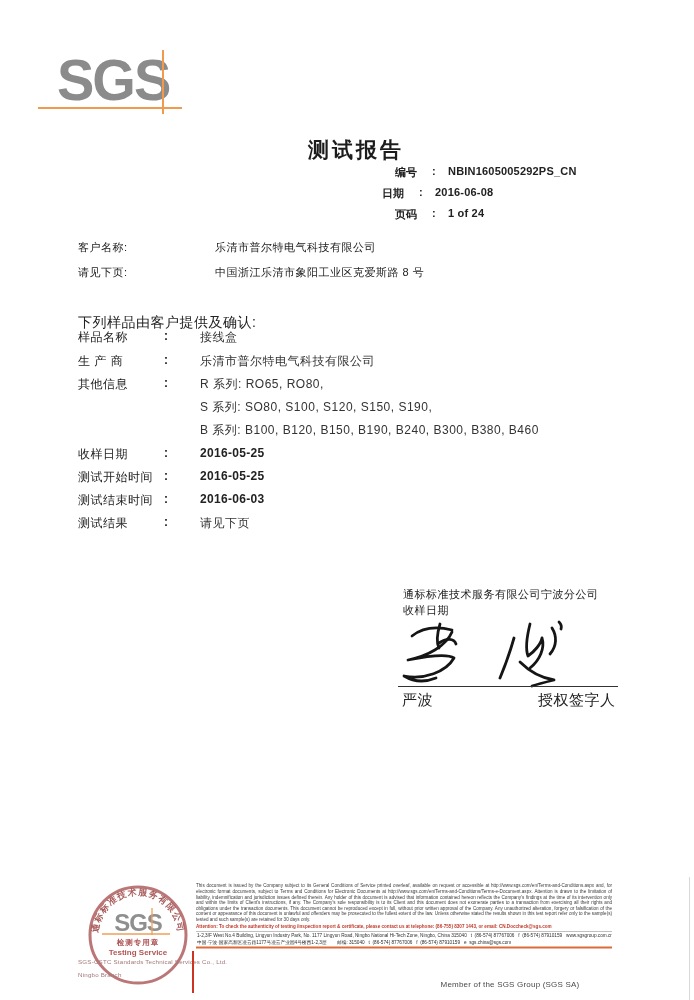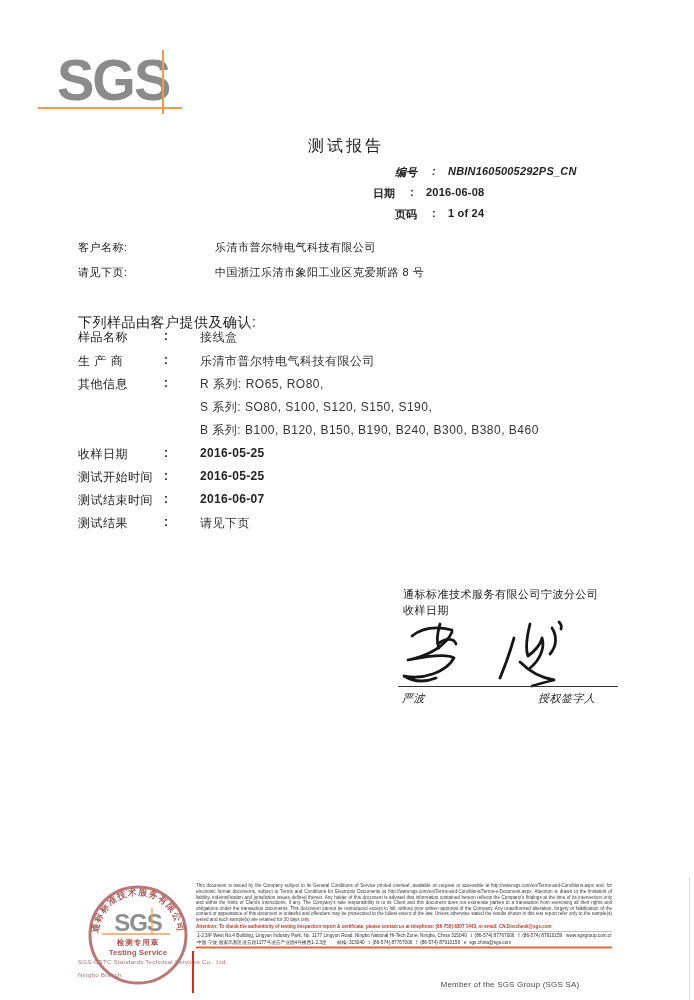--- a/index.html
+++ b/index.html
@@ -8,42 +8,42 @@
   .page { position:relative; width:694px; height:1000px; background:#ffffff; overflow:hidden; color:#222; }
   .abs { position:absolute; }
 
   
   .logo-text { font-weight:bold; font-size:56px; letter-spacing:-2px; color:#8b8b8b;
                font-family:"Liberation Sans",sans-serif; transform:scaleY(1.02); }
   .logo-hline { height:2px; background:#f09a4e; }
   .logo-vline { width:2px; background:#f09a4e; }
 
   
-  .doc-title { font-size:16px; font-weight:normal; letter-spacing:3px; color:#1c1c1c; }
+  .doc-title { font-size:21px; font-weight:bold; letter-spacing:3px; color:#1c1c1c; }
   .meta-row { font-size:11px; }
   .meta-label { position:absolute; left:0; font-weight:bold; }
   .meta-colon { position:absolute; left:37px; font-weight:bold; }
   .meta-value { position:absolute; left:53px; font-weight:bold; letter-spacing:.2px; }
 
   
   .crow { font-size:11px; letter-spacing:.5px; }
   .crow .clabel { position:absolute; left:0; }
   .crow .cvalue { position:absolute; left:137px; }
   .note { font-size:14px; letter-spacing:.5px; }
   .srow { font-size:12px; letter-spacing:.5px; }
   .srow .slabel { position:absolute; left:0; }
   .srow .scolon { position:absolute; left:86px; font-weight:bold; }
   .srow .svalue { position:absolute; left:122px; color:#333; }
   .srow .svalue.bold { font-weight:bold; color:#222; letter-spacing:.3px; }
 
   
   .sig-company { font-size:11px; letter-spacing:.5px; }
   .sig-label { font-size:11px; letter-spacing:.5px; }
   .sig-line { height:1px; background:#333; }
-  .sig-name, .sig-title { font-size:11px; letter-spacing:.5px;font-style:italic; }
+  .sig-name, .sig-title { font-size:15px; letter-spacing:.5px; }
 
   
   .footer-scale { width:832px; transform:scale(0.5); transform-origin:0 0; }
   .disclaimer { font-size:9.2px; line-height:11.3px; text-align:justify; color:#3c3c3c; }
   .attention { font-size:9.2px; line-height:11px; color:#c03a2b; font-weight:bold; margin-top:3px; }
   .addr-box { margin-top:3px; border-top:1px solid #808080; border-bottom:4px solid #dd6a3a; padding:2px 0 3px 2px; }
   .addr-row { font-size:9.4px; line-height:12.5px; color:#2e2e2e; white-space:pre; overflow:hidden; }
   .red-vline { width:2px; background:#cc3322; }
   .member { font-size:8px; color:#4a4a4a; letter-spacing:.2px; }
   .stamp-company { font-size:6.2px; color:#a27878; letter-spacing:.2px; white-space:nowrap; }
@@ -55,26 +55,26 @@
 <div class="page">
 
   <div class="abs" style="left:57px; top:48px;">
     <div class="logo-text">SGS</div>
   </div>
   <div class="abs logo-hline" style="left:38px; top:107px; width:144px;"></div>
   <div class="abs logo-vline" style="left:162px; top:50px; height:64px;"></div>
 
   <div class="abs doc-title" style="left:308px; top:136px;">测试报告</div>
 
-  <div class="abs meta-row" style="left:395px; top:165px; width:260px; height:14px;font-style:italic;">
+  <div class="abs meta-row" style="left:395px; top:165px; width:260px; height:14px;">
     <span class="meta-label">编号</span>
     <span class="meta-colon">:</span>
     <span class="meta-value">NBIN1605005292PS_CN</span>
   </div>
-  <div class="abs meta-row" style="left:373px; top:186px; width:260px; height:14px;">
+  <div class="abs meta-row" style="left:382px; top:186px; width:260px; height:14px;">
     <span class="meta-label">日期</span>
     <span class="meta-colon">:</span>
     <span class="meta-value">2016-06-08</span>
   </div>
   <div class="abs meta-row" style="left:395px; top:207px; width:260px; height:14px;">
     <span class="meta-label">页码</span>
     <span class="meta-colon">:</span>
     <span class="meta-value">1 of 24</span>
   </div>
 
@@ -116,21 +116,21 @@
     <span class="svalue bold">2016-05-25</span>
   </div>
   <div class="abs srow" style="left:78px; top:469px; width:560px; height:14px;">
     <span class="slabel">测试开始时间</span>
     <span class="scolon">:</span>
     <span class="svalue bold">2016-05-25</span>
   </div>
   <div class="abs srow" style="left:78px; top:492px; width:560px; height:14px;">
     <span class="slabel">测试结束时间</span>
     <span class="scolon">:</span>
-    <span class="svalue bold">2016-06-07</span>
+    <span class="svalue bold">2016-06-03</span>
   </div>
   <div class="abs srow" style="left:78px; top:515px; width:560px; height:14px;">
     <span class="slabel">测试结果</span>
     <span class="scolon">:</span>
     <span class="svalue">请见下页</span>
   </div>
 
   <div class="abs sig-company" style="left:403px; top:587px;font-family:Liberation Mono, monospace;">通标标准技术服务有限公司宁波分公司</div>
   <div class="abs sig-label" style="left:403px; top:603px;">收样日期</div>
 

